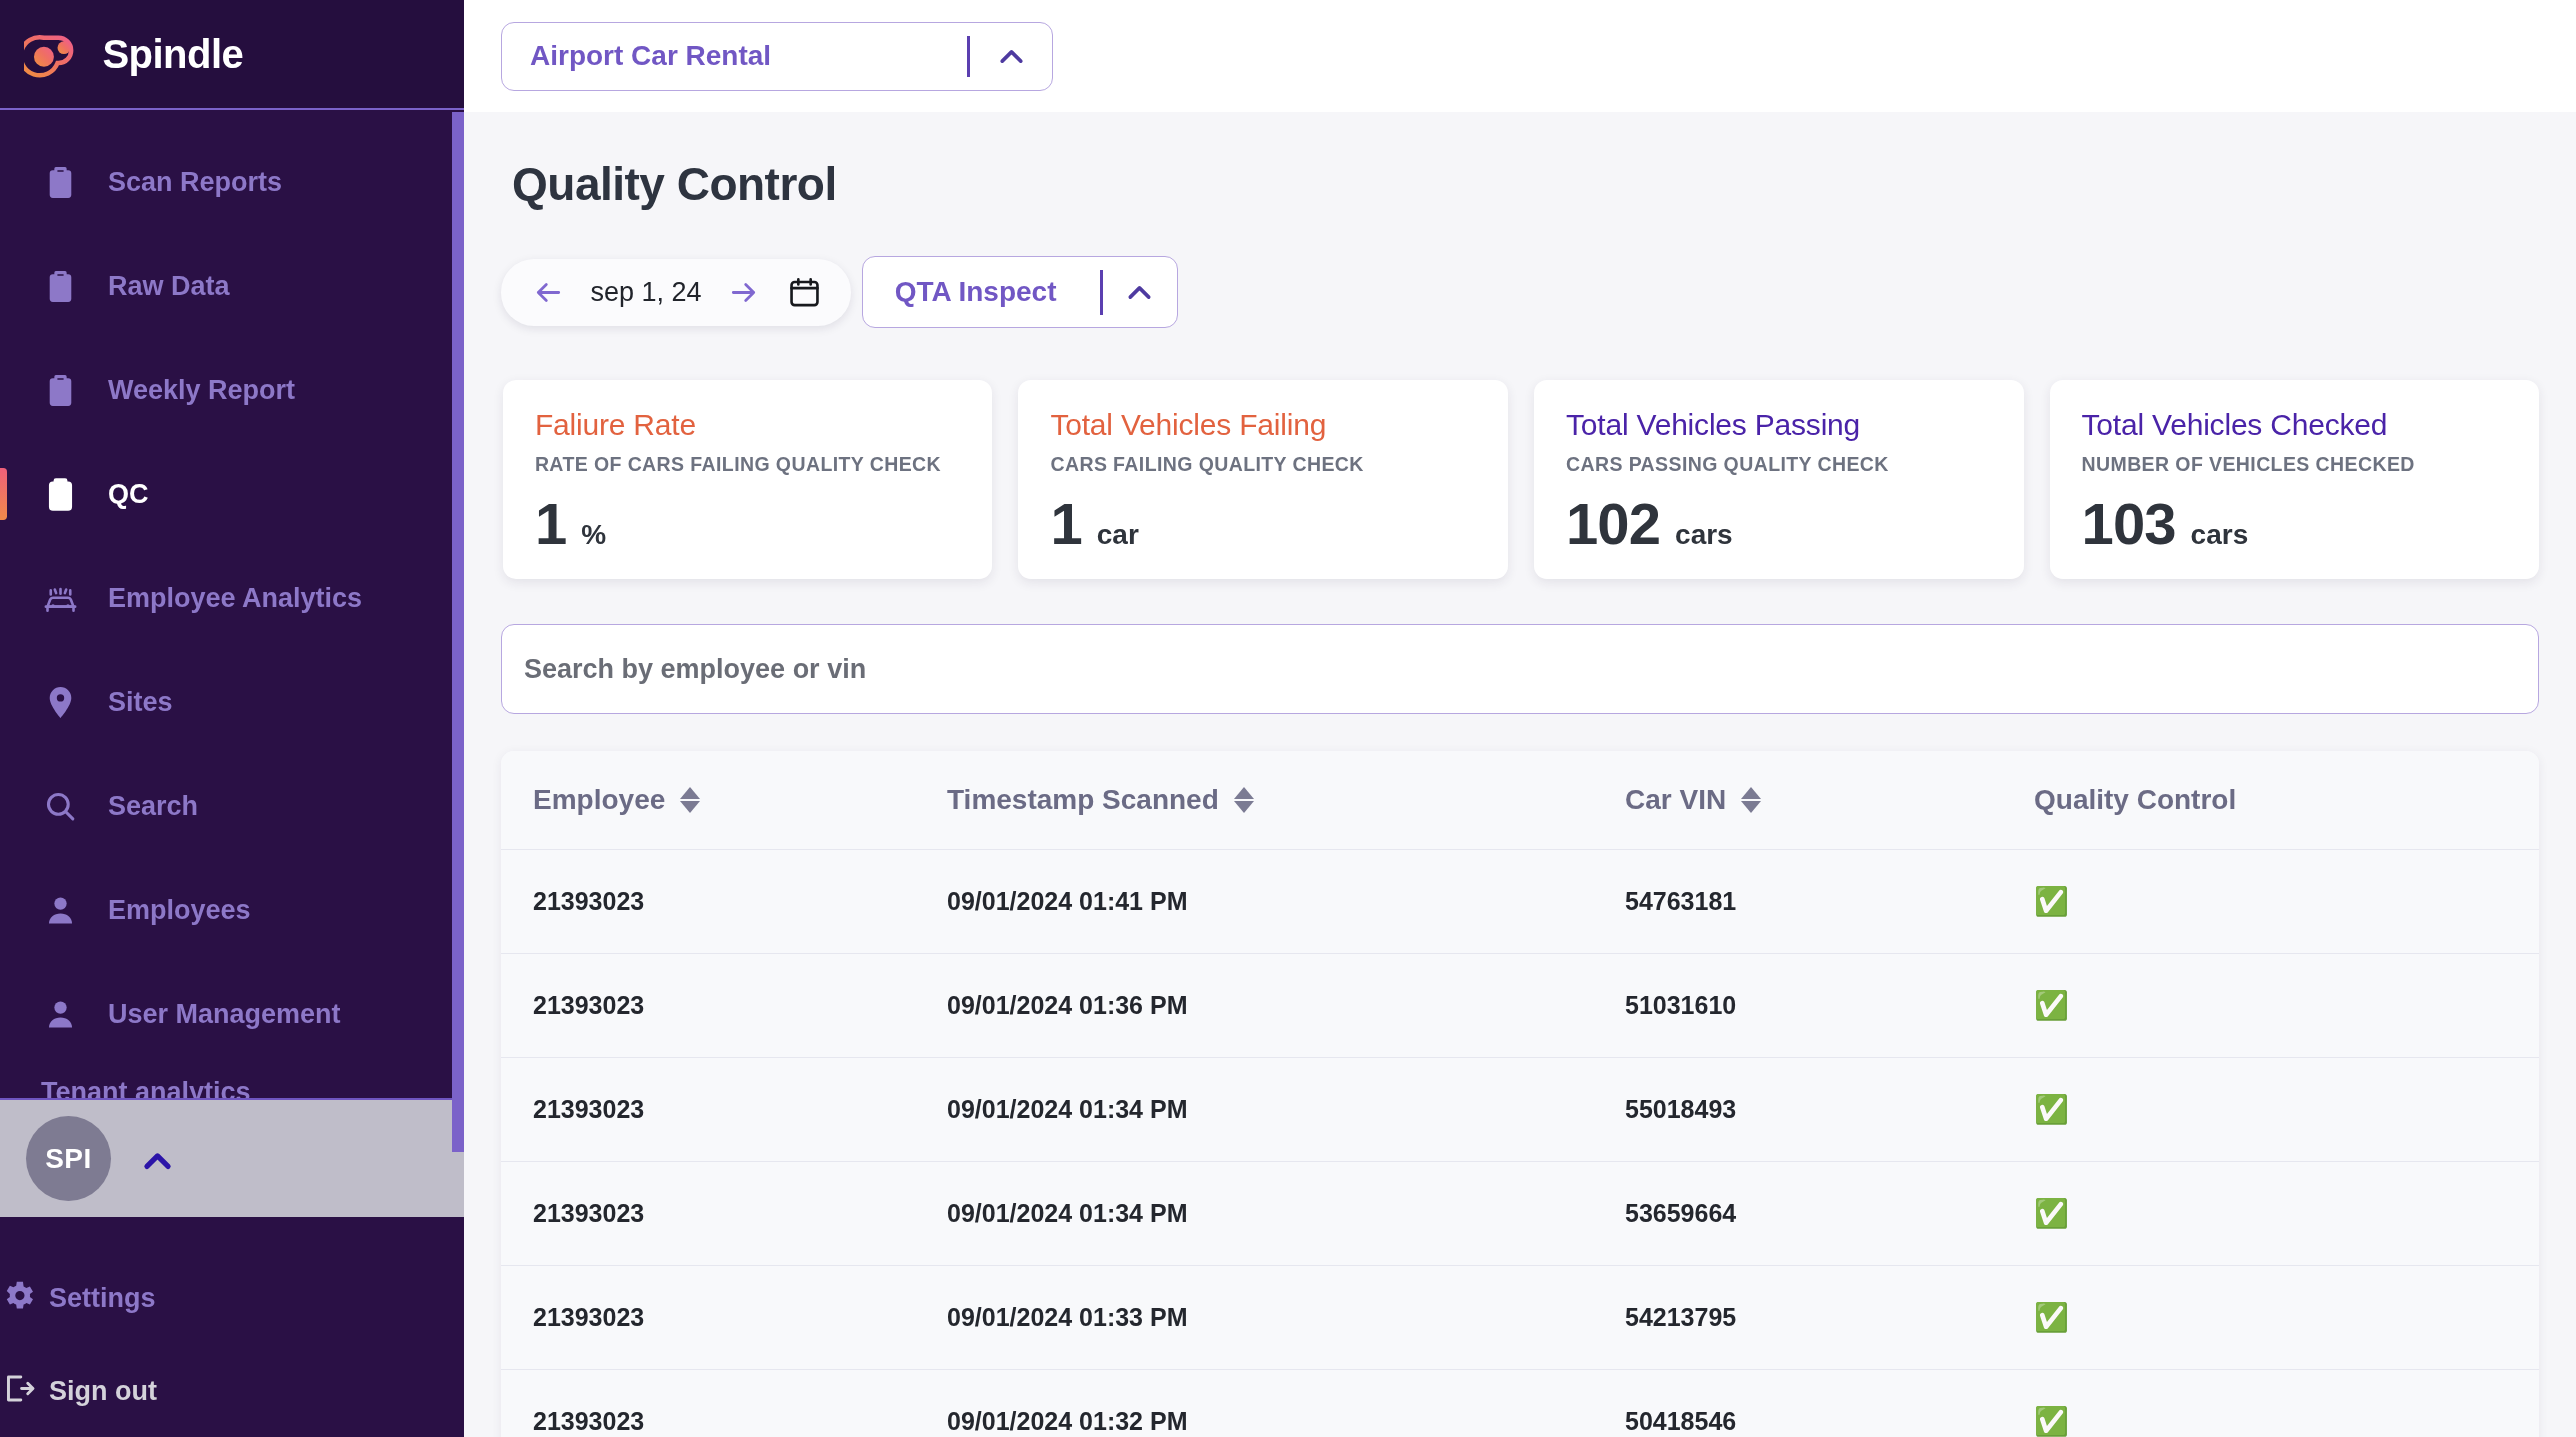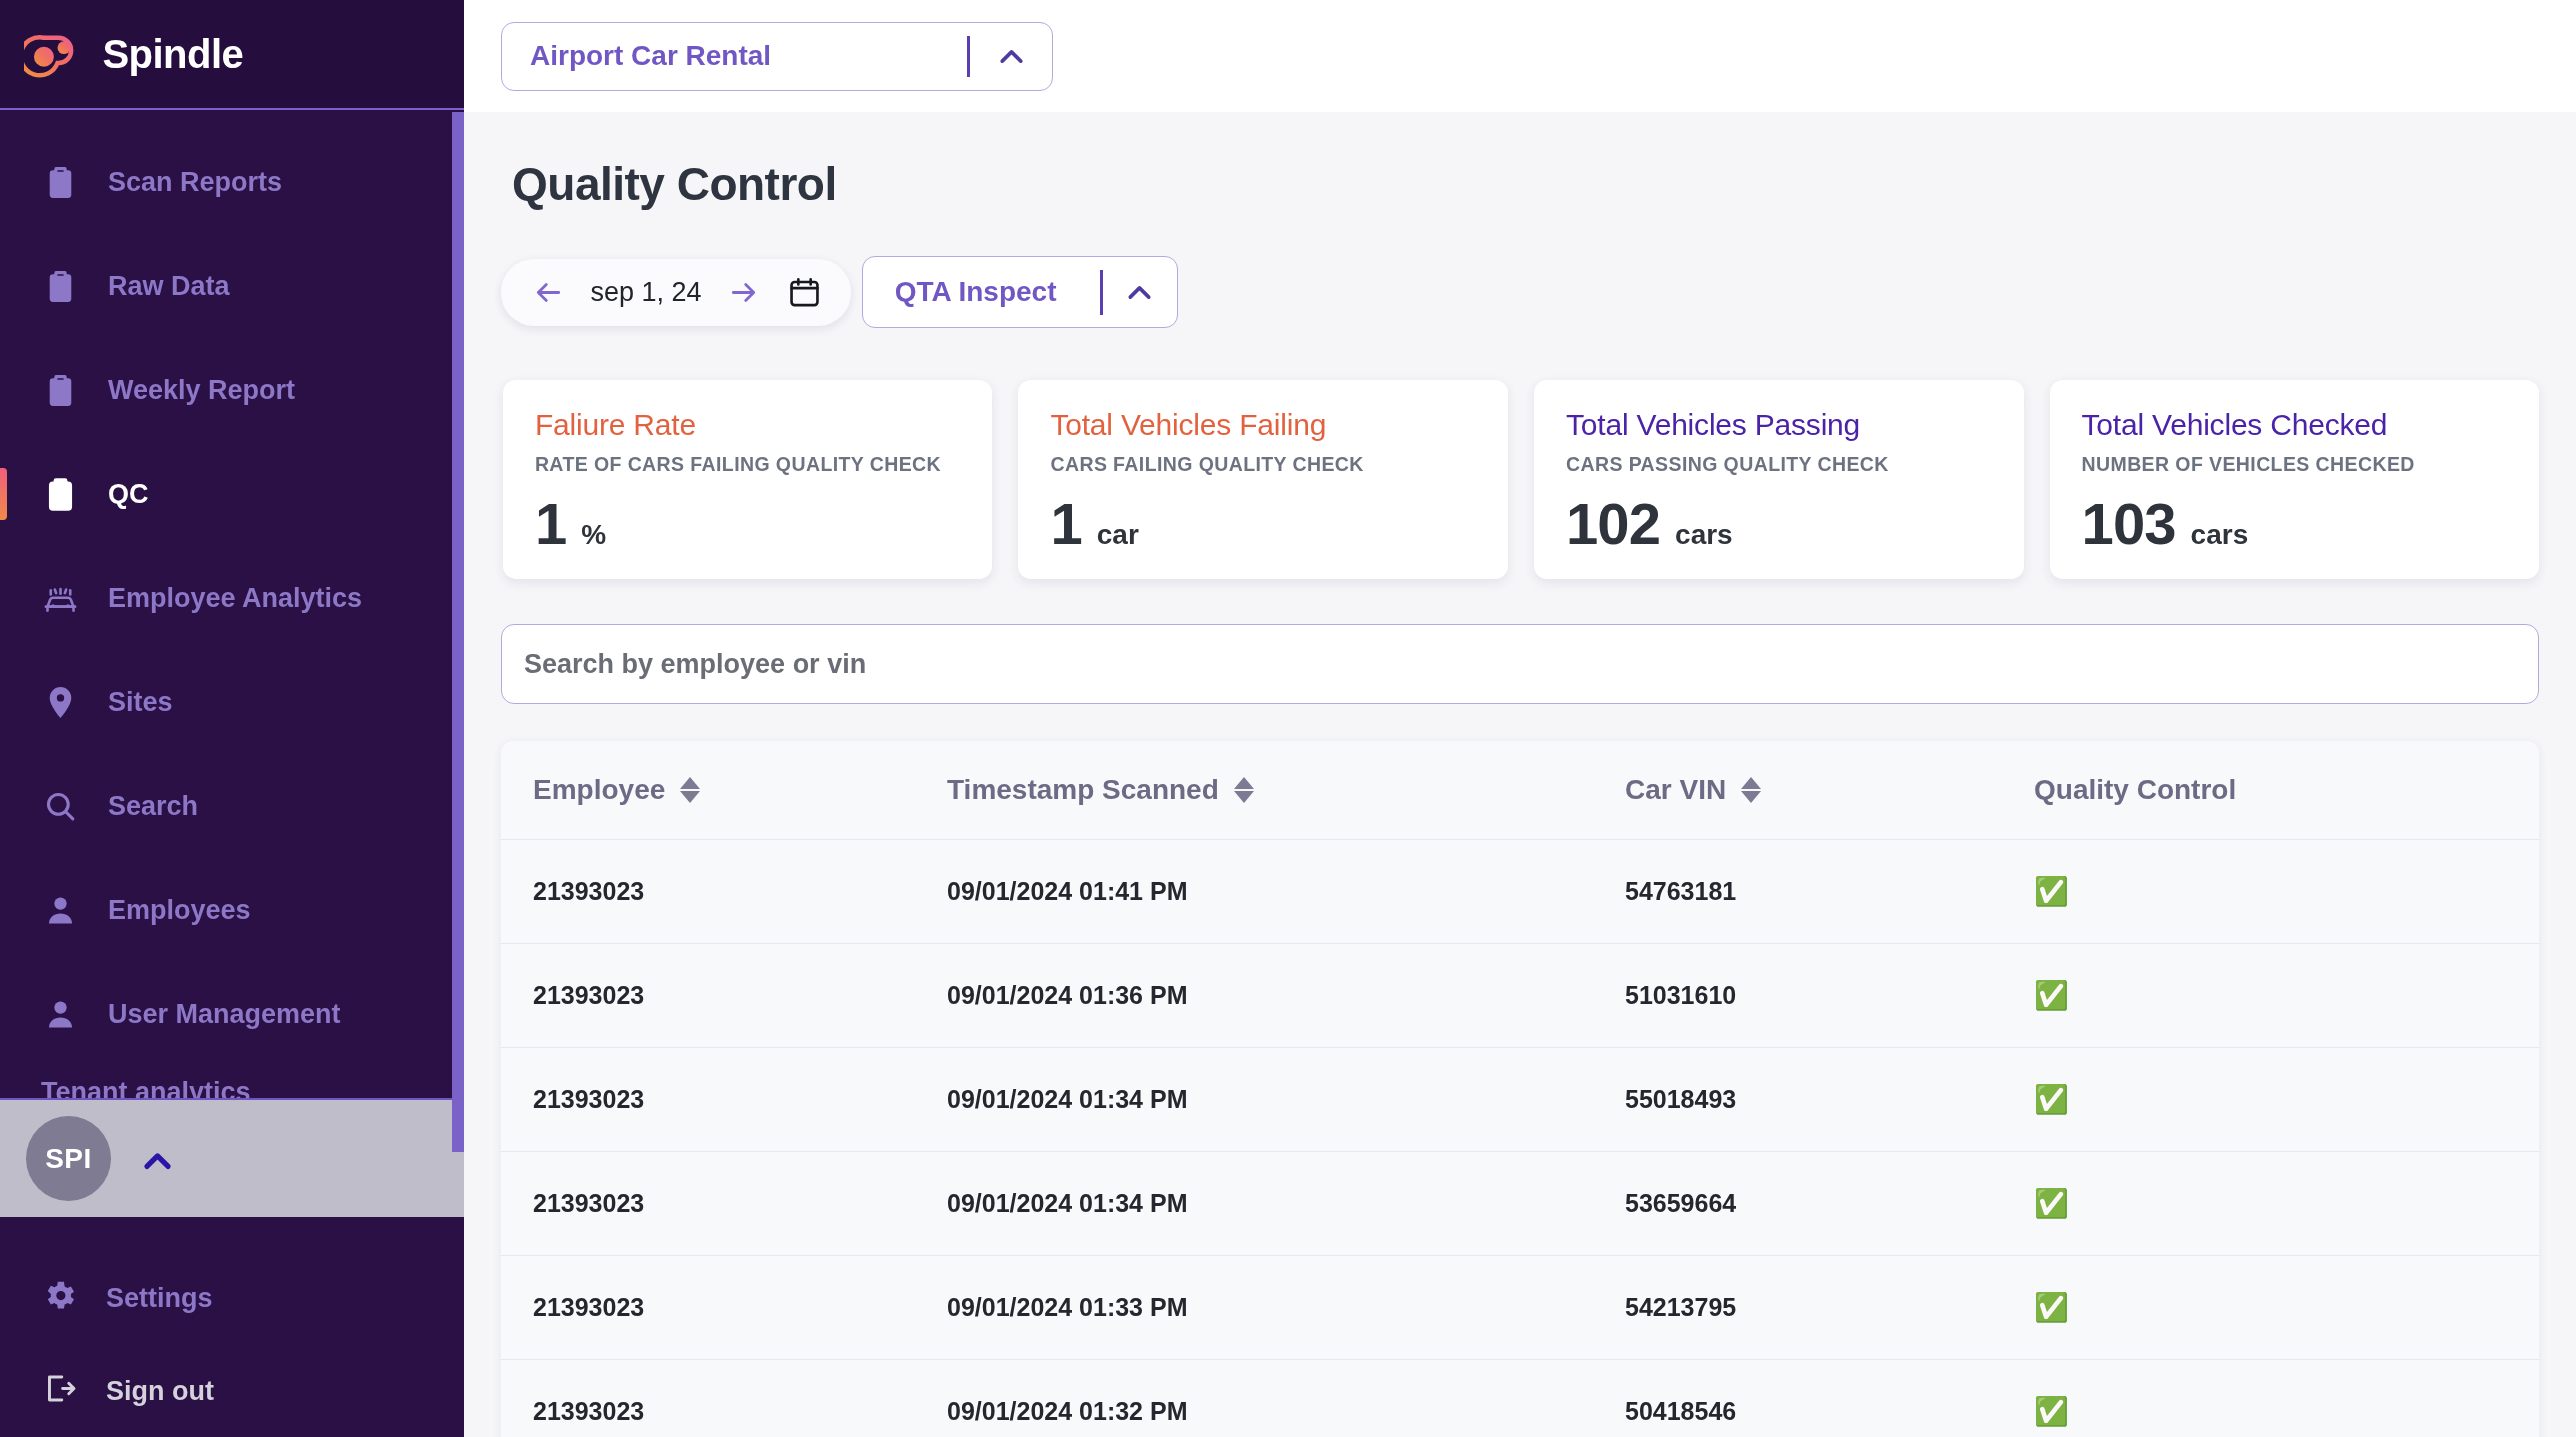--- a/index.html
+++ b/index.html
@@ -64,22 +64,22 @@
     background:#7e7b92; color:#fff;
     display:flex; align-items:center; justify-content:center;
     font-size:28px; font-weight:700; letter-spacing:0.5px;
   }
   .user-meta { display:flex; flex-direction:column; gap:4.6px; flex:1 1 auto; }
   .user-name { color:#2b14a8; font-size:29px; font-weight:700; }
   .user-mail { color:#5a5a63; font-size:23px; font-weight:700; }
   .user-caret { width:45px; flex:0 0 45px; display:flex; align-items:flex-start; justify-content:center; padding-top:5.6px; }
   .sb-foot { flex:0 0 auto; padding:35px 0 0 0; background:#2a1045; }
   .foot-item {
-    display:flex; align-items:center; gap:28px;
-    height:93px; padding-left:41px;
+    display:flex; align-items:center; gap:12px;
+    height:93px; 
     font-size:27px; font-weight:700; cursor:pointer;
   }
   .foot-settings { color:#8d78c8; }
   .foot-signout { color:#d4d2da; }
   
   .sb-scroll {
     position:absolute; right:0px; top:112px; width:12px; height:1040px;
     background:#7b62c9; border-radius:0; z-index:9; cursor:pointer;
   }
 
@@ -148,21 +148,21 @@
     color:#6d7280; font-size:19.5px; font-weight:700;
     letter-spacing:0.4px; padding-top:11px; text-transform:uppercase;
   }
   .card-valrow { display:flex; align-items:baseline; gap:15px; padding-top:18.6px; }
   .card-val { color:#2f343c; font-size:58px; font-weight:700; letter-spacing:-0.9px; line-height:1; }
   .card-unit { color:#2f343c; font-size:28px; font-weight:700; }
 
   
   .searchbox {
     margin-top:45px;
-    height:80px; width:100%;
+    height:90px; width:100%;
     background:#fff; border:1.9px solid #b7a7e0; border-radius:13px;
     display:flex; align-items:center; padding:0 22px;
   }
   .searchbox input {
     border:0; outline:0; width:100%; background:transparent;
     font-family:"Liberation Sans", sans-serif;
     font-size:27px; font-weight:700; color:#55585f;
   }
   .searchbox input::placeholder { color:#6a6d76; font-weight:700; opacity:1; }
 

